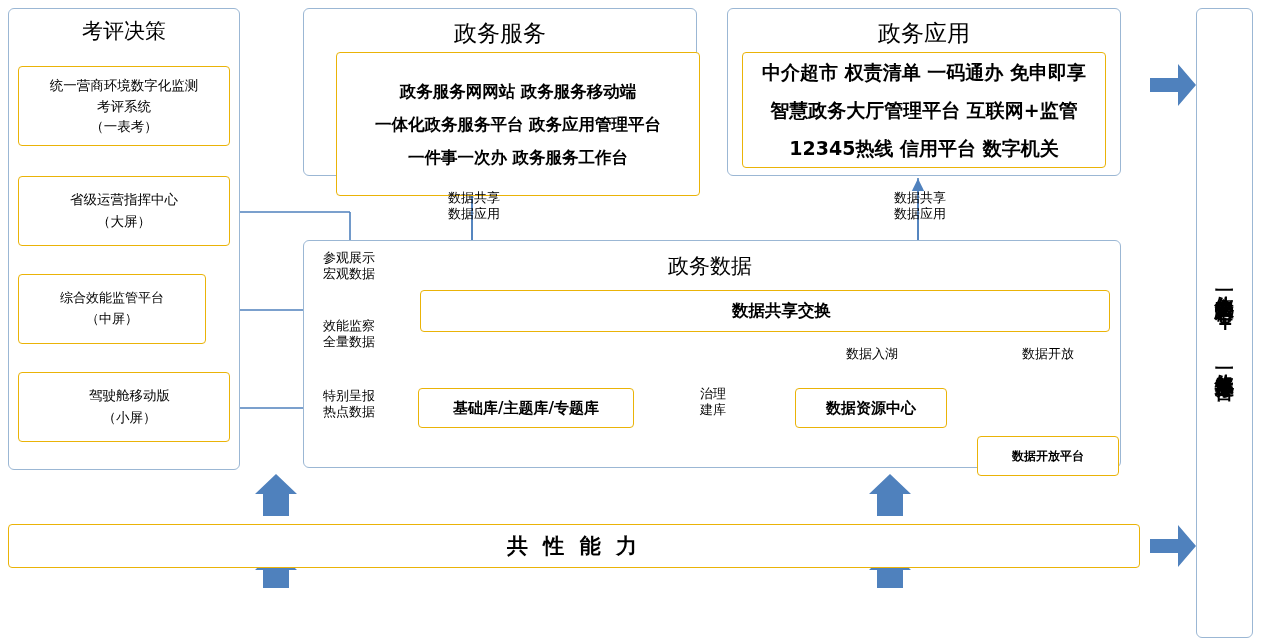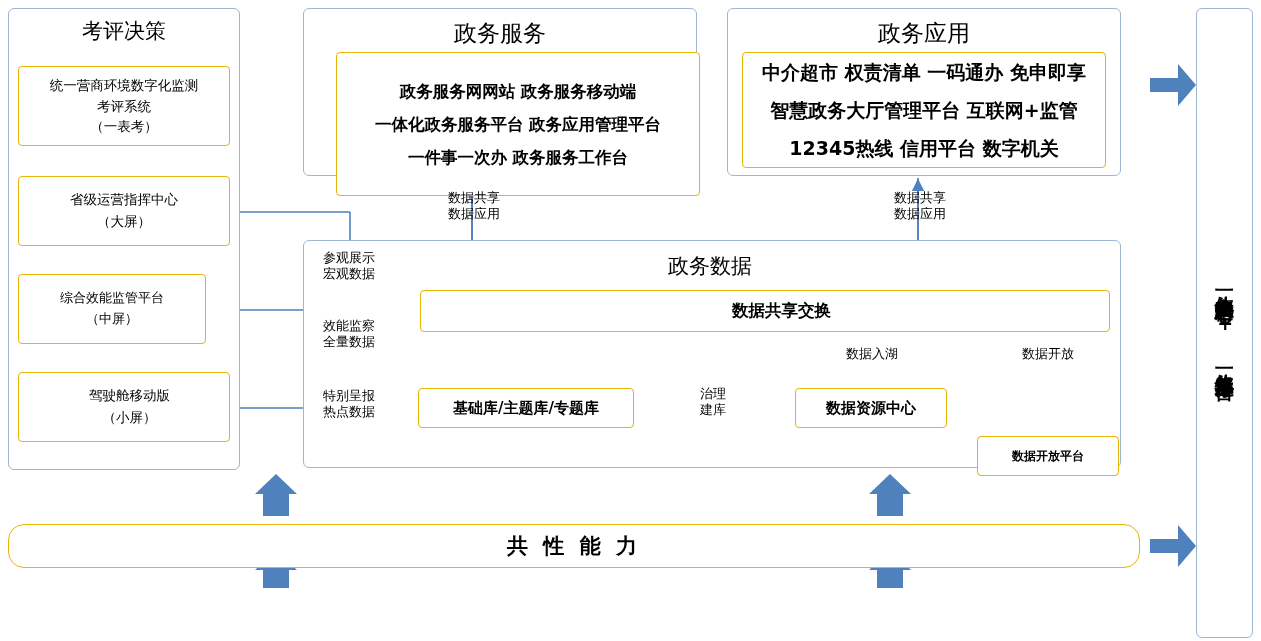--- a/index.html
+++ b/index.html
@@ -34,21 +34,21 @@
 
   
   #data-panel{left:303px;top:240px;width:818px;height:228px;}
   #data-title{left:520px;top:250px;width:380px;height:32px;font-size:21px;}
   #exchange{left:420px;top:290px;width:690px;height:42px;font-size:16.5px;font-weight:bold;padding-left:33px;}
   #lib{left:418px;top:388px;width:216px;height:40px;font-size:15px;font-weight:bold;}
   #drc{left:795px;top:388px;width:152px;height:40px;font-size:15px;font-weight:bold;}
   #dop{left:977px;top:388px;width:142px;height:40px;font-size:12px;font-weight:bold;margin-top:48px;}
 
   
-  #common{left:8px;top:524px;width:1132px;height:44px;font-size:21px;font-weight:bold;letter-spacing:4px;border-radius:16px;}
+  #common{left:8px;top:524px;width:1132px;height:44px;font-size:21px;font-weight:bold;letter-spacing:4px;}
   #infra{left:8px;top:594px;width:1132px;height:44px;font-size:21px;font-weight:bold;letter-spacing:4px;}
 
   
   #right-panel{left:1196px;top:8px;width:57px;height:630px;}
   #right-text{left:1196px;top:8px;width:57px;height:630px;
     font-size:19px;font-weight:bold;line-height:1.14;
     writing-mode:vertical-rl;text-orientation:upright;
     display:flex;align-items:center;justify-content:center;letter-spacing:1px;}
 
   

